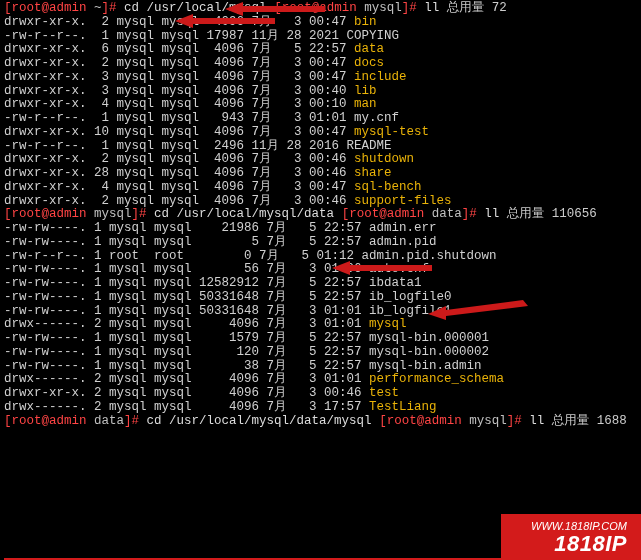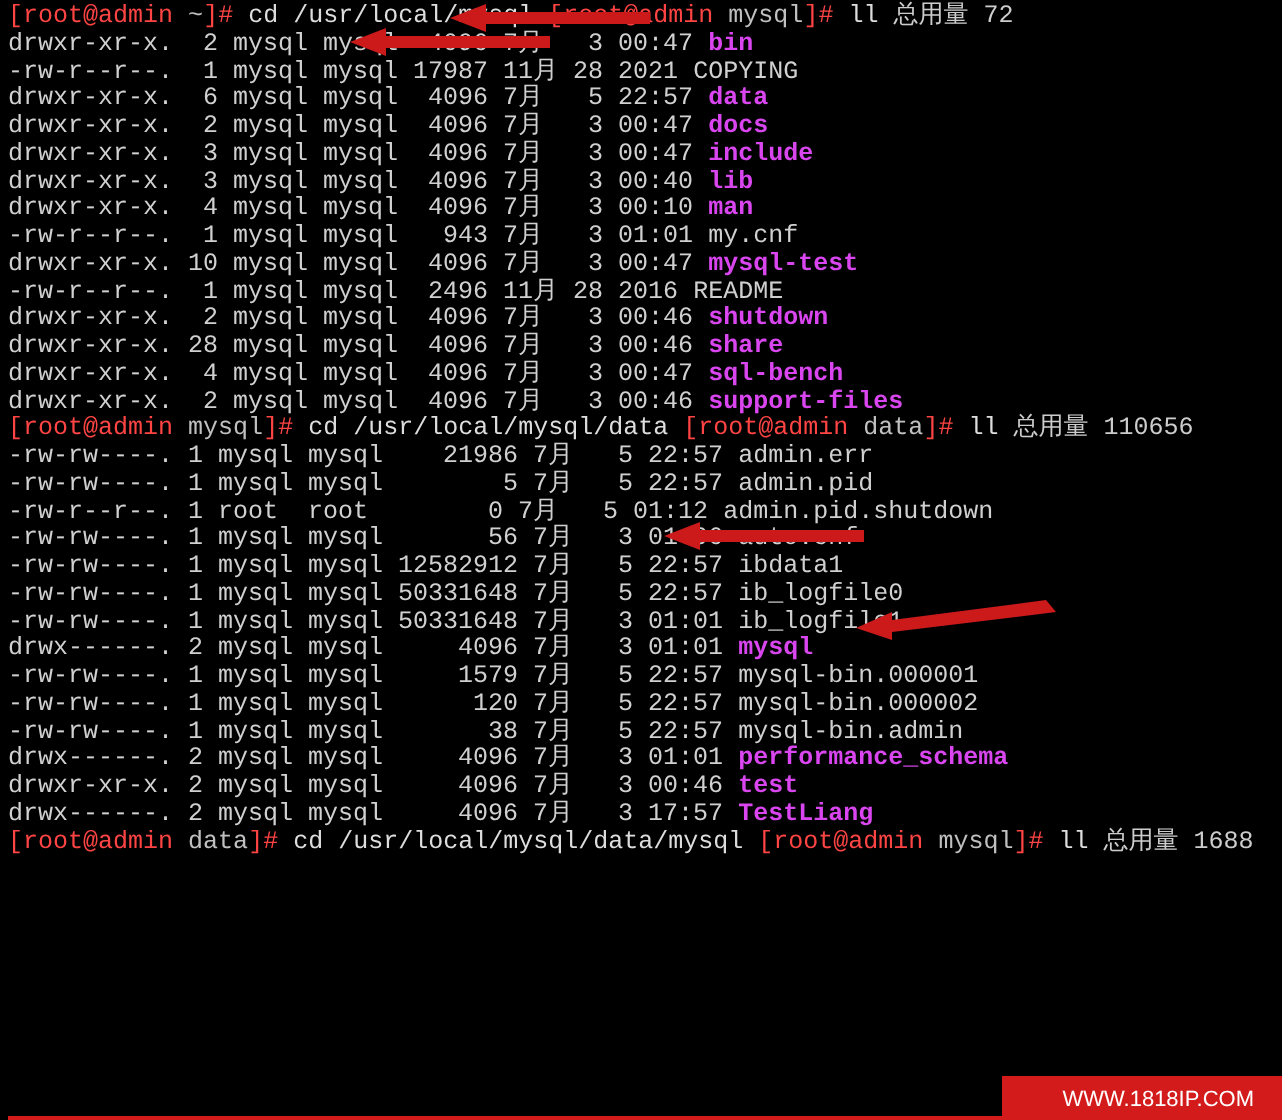--- a/index.html
+++ b/index.html
@@ -14,35 +14,36 @@
   overflow: hidden;
   line-height: 1.1;
   padding: 2px 4px;
 }
 .line { white-space: pre; }
 .prompt-user { color: #ff4444; text-align: center; }
 .prompt-sep { color: #ff4444; }
 .prompt-path { color: #c0c0c0; }
 .cmd { color: #ddd; }
 .perm { color: #d0d0d0; }
-.dir { color: #d946ef; font-weight: bold; }
+.dir { color: #eab308; font-weight: normal; }
 .file { color: #d0d0d0; text-align: right; }
 .arrow {
   position: absolute;
   pointer-events: none;
 }
 .arrow svg { display: block; }
 .watermark {
   position: absolute;
   right: 0;
   bottom: 0;
   background: #d31b1b;
   color: #fff;
   padding: 6px 14px 4px 30px;
   text-align: right;
+  font-style: italic;
 }
 .watermark .url { font-size: 11px; font-family: Arial, sans-serif; }
 .watermark .brand { font-size: 22px; font-family: Impact, Arial, sans-serif; font-weight: bold; letter-spacing: 0.5px; }
 .red-rule {
   position: absolute;
   background: #d31b1b;
   height: 2px;
   width: 100%;
   bottom: 0;
 }
@@ -106,13 +107,14 @@
 <div class="arrow" style="left:428px;top:300px;">
   <svg width="100" height="22">
       <polygon fill="#cc1a1a" points="0,14 18,6 18,10 95,0 100,6 18,16 18,20"></polygon>
     </svg>
 </div>
 
 <div class="red-rule"></div>
 
 <div class="watermark">
   <div class="url">WWW.1818IP.COM</div>
+  <div class="brand">1818IP</div>
 </div>
 
 </body></html>

